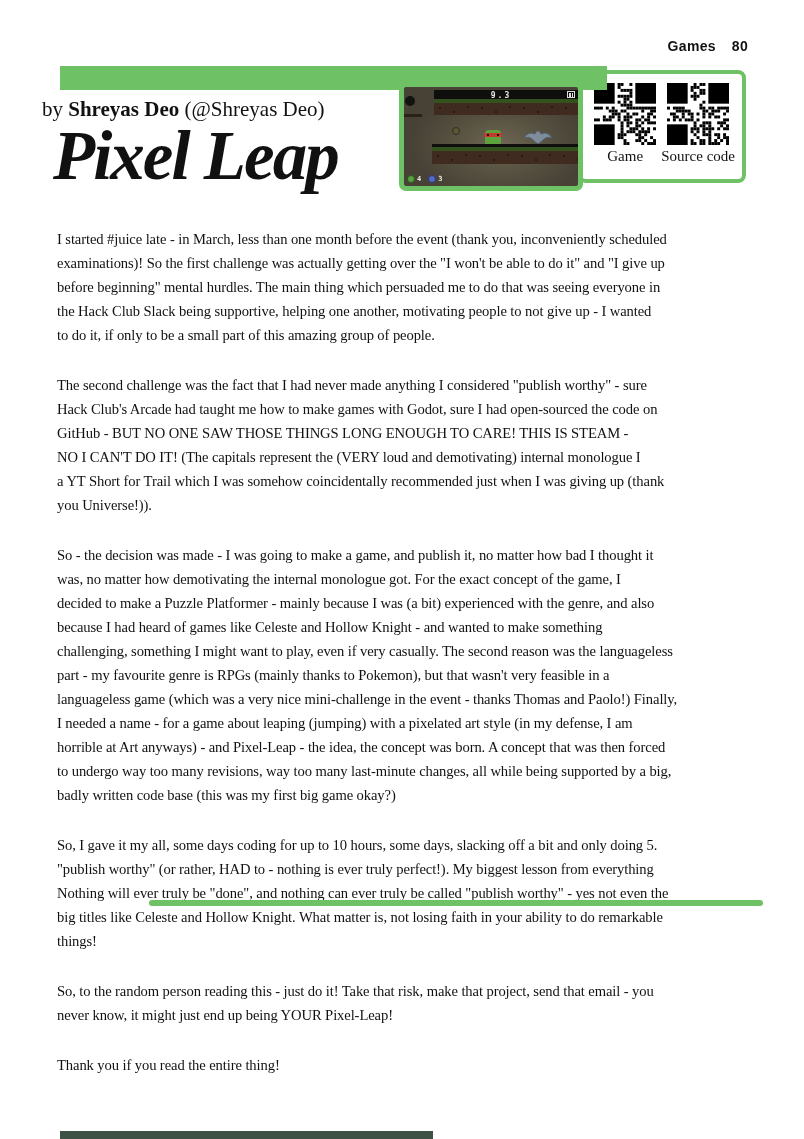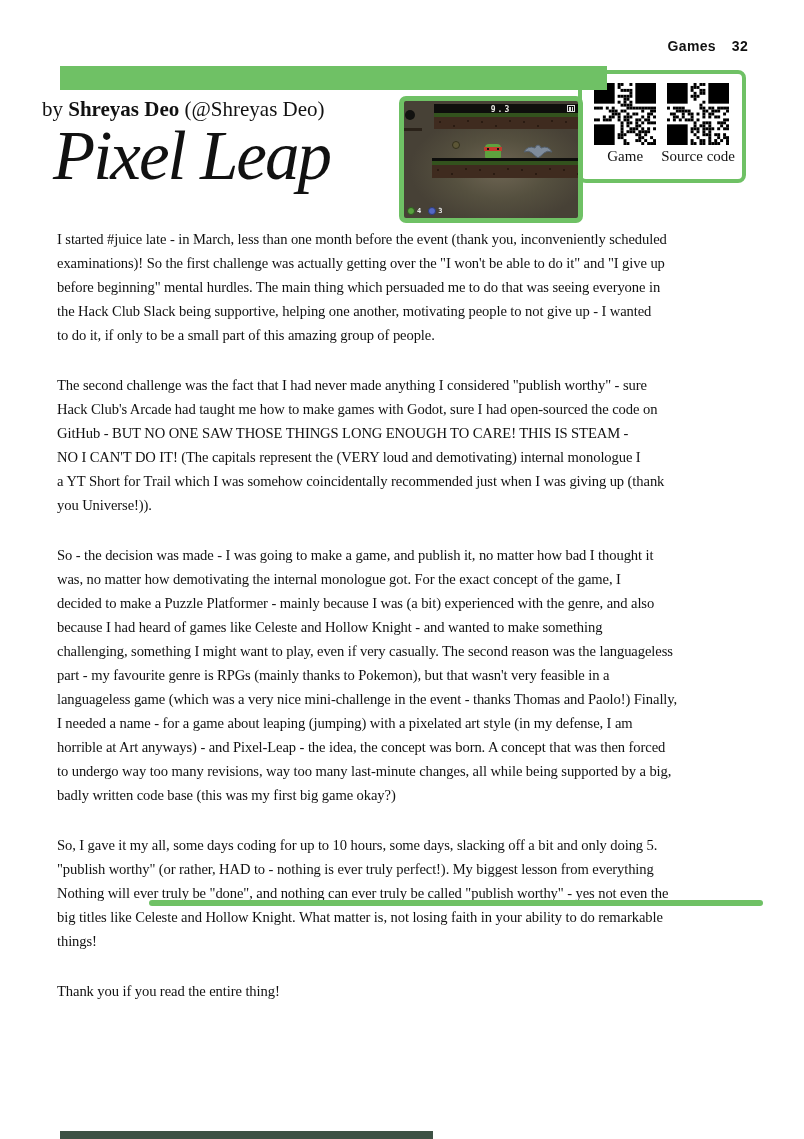--- a/index.html
+++ b/index.html
@@ -23,25 +23,25 @@
             border:4px solid var(--accent);border-radius:8px;z-index:2;display:flex;justify-content:space-between;
             padding:9px 7px 18px 7px;}
   .qr-item{width:74px;display:flex;flex-direction:column;align-items:center;}
   .qr-item svg{display:block;}
   .qr-item svg rect{fill:#000;}
   .qr-label{font-size:15px;margin-top:3px;white-space:nowrap;}
 
   
   .byline{position:absolute;left:42px;top:97px;font-size:21px;}
   .byline b{font-weight:bold;}
-  .title{position:absolute;left:53px;top:112px;font-size:69px;font-weight:normal;font-style:italic;
+  .title{position:absolute;left:53px;top:112px;font-size:69px;font-weight:bold;font-style:italic;
          letter-spacing:-2px;line-height:1.3;}
 
   
-  .game-box{position:absolute;left:399px;top:96px;width:184px;height:127px;border:5px solid var(--accent);
+  .game-box{position:absolute;left:399px;top:82px;width:184px;height:109px;border:5px solid var(--accent);
             border-radius:7px;z-index:4;overflow:hidden;
             background:radial-gradient(ellipse 90px 55px at 55% 58%, #6f6654 0%, #55503f 55%, #474136 100%);}
   .scene{position:absolute;inset:0;}
   .plat{position:absolute;}
   .plat .black{background:#0e0e0c;width:100%;}
   .plat .grass{background:#33521d;width:100%;height:4px;}
   .plat .dirt{background:#3f2b1f;width:100%;
       background-image:radial-gradient(circle 1.5px at 6px 5px,#2a1b12 95%,transparent),
                        radial-gradient(circle 1.5px at 20px 9px,#2a1b12 95%,transparent),
                        radial-gradient(circle 1.5px at 34px 4px,#2a1b12 95%,transparent);
@@ -82,21 +82,21 @@
       border-radius:3px;}
 
   .footer-bar{position:absolute;left:60px;top:1131px;width:373px;height:8px;background:var(--footer);}
 </style>
 </head>
 <body>
 
 <div class="page">
 
   <div class="folio">
-    <span>Games</span><span class="num">32</span>
+    <span>Games</span><span class="num">80</span>
   </div>
 
   <div class="green-bar"></div>
 
   <div class="qr-panel">
     <div class="qr-item">
       <span class="qr">
           <svg xmlns="http://www.w3.org/2000/svg" width="62" height="62" viewBox="0 0 63 63">
             <rect x="24" y="0" width="3" height="3"></rect>
             <rect x="27" y="0" width="3" height="3"></rect>
@@ -456,19 +456,23 @@
         <div class="bline">badly written code base (this was my first big game okay?)</div>
       </div>
       <div class="para">
         <div class="bline">So, I gave it my all, some days coding for up to 10 hours, some days, slacking off a bit and only doing 5.</div>
         <div class="bline">"publish worthy" (or rather, HAD to - nothing is ever truly perfect!). My biggest lesson from everything</div>
         <div class="bline">Nothing will ever truly be "done", and nothing can ever truly be called "publish worthy" - yes not even the<span class="gu"></span></div>
         <div class="bline">big titles like Celeste and Hollow Knight. What matter is, not losing faith in your ability to do remarkable</div>
         <div class="bline">things!</div>
       </div>
       <div class="para">
+        <div class="bline">So, to the random person reading this - just do it! Take that risk, make that project, send that email - you</div>
+        <div class="bline">never know, it might just end up being YOUR Pixel-Leap!</div>
+      </div>
+      <div class="para">
         <div class="bline">Thank you if you read the entire thing!</div>
       </div>
     </div>
 
   <div class="footer-bar"></div>
 
 </div>
 
 </body></html>

